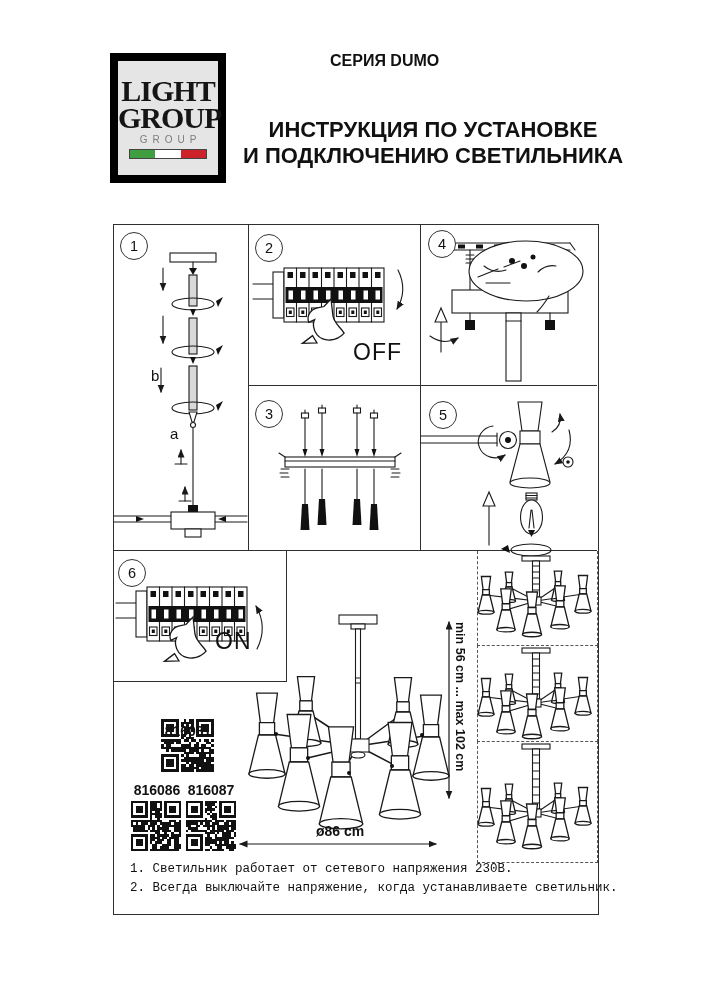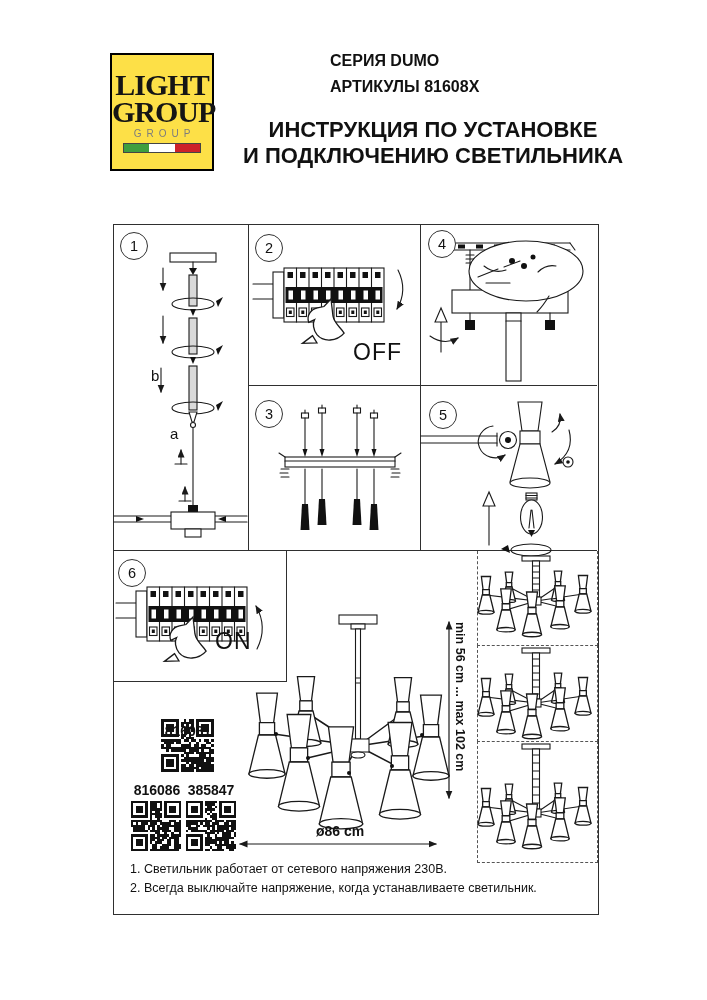--- a/index.html
+++ b/index.html
@@ -1,20 +1,20 @@
 <!DOCTYPE html>
 <html><head>
 <meta charset="utf-8">
 <style>
   html,body{margin:0;padding:0;background:#fff;}
   .page{position:relative;width:707px;height:1000px;background:#fff;overflow:hidden;
         font-family:"Liberation Sans",sans-serif;color:#111;outline:1px solid #e3e3e3;}
   .abs{position:absolute;}
   
-  .logo{left:110px;top:53px;width:100px;height:114px;border:2px solid #000000;background:#fde047;text-align:center;}
+  .logo{left:110px;top:53px;width:100px;height:114px;border:8px solid #000000;background:#e5e5e5;text-align:center;}
   .logo-word{font-family:"Liberation Serif",serif;font-weight:bold;font-size:30px;line-height:27px;letter-spacing:-1px;color:#151515;}
   .logo-word.first{margin-top:16px;}
   .logo-group{font-size:10px;letter-spacing:5px;color:#7d7d7d;margin-top:3px;text-indent:5px;}
   .logo-flag{width:76px;height:8px;margin:4px auto 0;border:1px solid #444;display:flex;}
   .logo-flag span{flex:1;height:100%;}
   
   .hdr{left:330px;width:370px;font-weight:bold;font-size:16px;white-space:nowrap;}
   .hdr-series{top:52px;}
   .hdr-articles{top:78px;}
   .hdr-title{left:240px;width:386px;text-align:center;font-weight:bold;font-size:22px;white-space:nowrap;}
@@ -28,40 +28,39 @@
   
   .badge{width:26px;height:26px;border:1.5px solid #333;border-radius:50%;background:#fff;
          text-align:center;line-height:26px;font-size:14.5px;}
   
   .lab{font-size:15px;}
   .switch-lab{font-size:23px;letter-spacing:1px;}
   .qr-lab{font-weight:bold;font-size:14px;text-align:center;width:56px;}
   .dim{font-weight:bold;}
   .dim-h{left:453px;top:622px;height:178px;display:flex;align-items:center;writing-mode:vertical-rl;font-size:12.5px;white-space:nowrap;}
   .dim-d{left:295px;top:823px;width:90px;text-align:center;font-size:14px;}
-  .note{left:130px;font-size:12.5px;white-space:nowrap;}
+  .note{left:130px;font-size:12.5px;white-space:nowrap;font-family:Liberation Mono, monospace;}
 </style>
 </head>
 <body>
 
 <div class="page">
 
   <div class="abs logo">
     <div class="logo-word first">LIGHT</div>
     <div class="logo-word">GROUP</div>
     <div class="logo-group">GROUP</div>
     <div class="logo-flag">
       <span style="background:#3f9e3f"></span>
         <span style="background:#ffffff"></span>
         <span style="background:#cc2229"></span>
     </div>
   </div>
 
   <div class="abs hdr hdr-series">СЕРИЯ DUMO</div>
-  <div class="abs hdr hdr-articles">АРТИКУЛЫ 81608X</div>
   <div class="abs hdr-title t2">И ПОДКЛЮЧЕНИЮ СВЕТИЛЬНИКА</div>
   <div class="abs hdr-title t1">ИНСТРУКЦИЯ ПО УСТАНОВКЕ</div>
 
   <div class="abs main-frame"></div>
   <div class="abs gline" style="left:248px;top:224px;width:1.2px;height:326px;"></div>
   <div class="abs gline" style="left:420px;top:224px;width:1.2px;height:326px;"></div>
   <div class="abs gline" style="left:248px;top:385px;width:349px;height:1.2px;"></div>
   <div class="abs gline" style="left:113px;top:550px;width:484px;height:1.2px;"></div>
   <div class="abs panel6-box"></div>
 
@@ -787,21 +786,21 @@
         <rect x="17" y="20" width="1" height="1"></rect>
         <rect x="18" y="20" width="1" height="1"></rect>
         <rect x="19" y="20" width="1" height="1"></rect>
         <path d="M0,0h7v7h-7z M1,1v5h5v-5z" fill-rule="evenodd"></path>
         <rect x="2" y="2" width="3" height="3"></rect>
         <path d="M14,0h7v7h-7z M15,1v5h5v-5z" fill-rule="evenodd"></path>
         <rect x="16" y="2" width="3" height="3"></rect>
         <path d="M0,14h7v7h-7z M1,15v5h5v-5z" fill-rule="evenodd"></path>
         <rect x="2" y="16" width="3" height="3"></rect>
       </svg></div>
-  <div class="abs qr-lab" style="left:183px;top:782px;">385847</div>
+  <div class="abs qr-lab" style="left:183px;top:782px;">816087</div>
   <div class="abs" style="left:186px;top:801px;"><svg width="50" height="50" viewBox="0 0 21 21" shape-rendering="crispEdges" fill="#111">
         <rect x="8" y="0" width="1" height="1"></rect>
         <rect x="9" y="0" width="1" height="1"></rect>
         <rect x="10" y="0" width="1" height="1"></rect>
         <rect x="11" y="0" width="1" height="1"></rect>
         <rect x="12" y="0" width="1" height="1"></rect>
         <rect x="8" y="1" width="1" height="1"></rect>
         <rect x="9" y="1" width="1" height="1"></rect>
         <rect x="10" y="1" width="1" height="1"></rect>
         <rect x="11" y="1" width="1" height="1"></rect>

